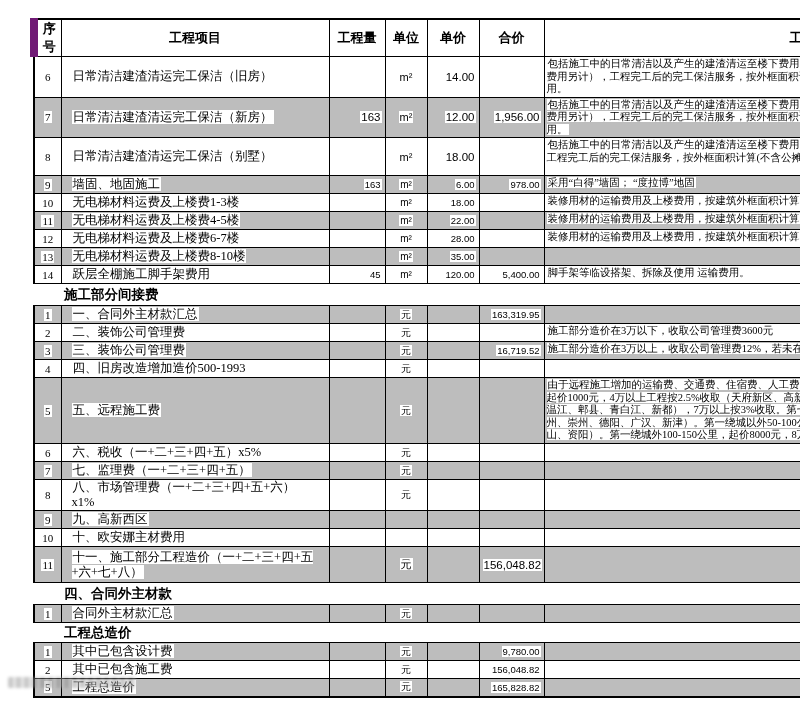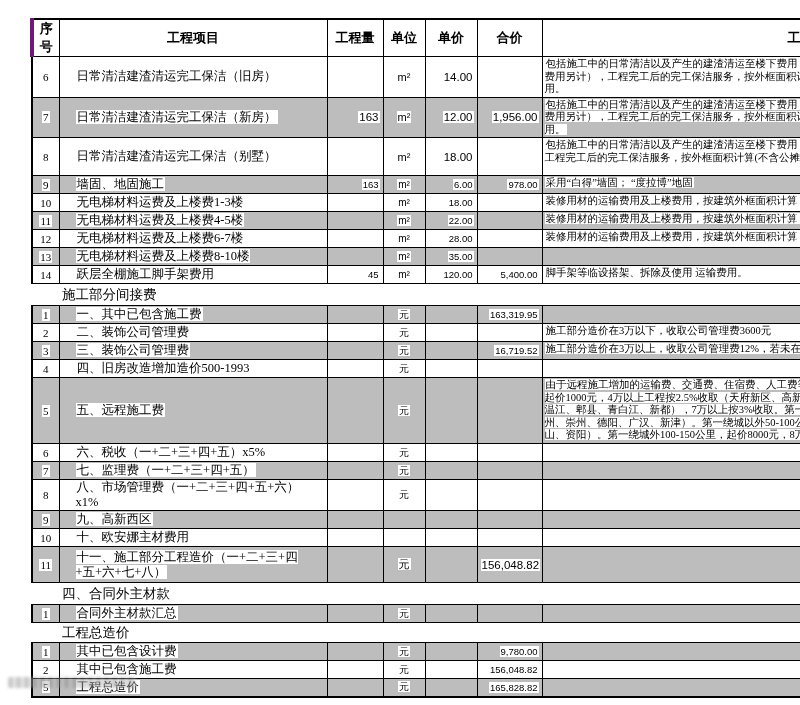--- a/index.html
+++ b/index.html
@@ -3,37 +3,37 @@
 <meta charset="utf-8">
 <style>
   html,body{margin:0;padding:0;background:#fff;}
   .page{position:relative;width:800px;height:705px;overflow:hidden;background:#fff;
         font-family:"Liberation Serif","DejaVu Serif",serif;color:#000;}
   table{border-collapse:collapse;table-layout:fixed;margin:18px 0 0 30px;width:1040px;}
   col.c-no{width:27px;} col.c-name{width:268px;} col.c-qty{width:56px;}
   col.c-unit{width:42px;} col.c-price{width:52px;} col.c-total{width:65px;} col.c-note{width:530px;}
   th,td{border:1px solid #000;padding:0;overflow:hidden;vertical-align:middle;}
   thead th{font-weight:bold;font-size:13px;text-align:center;border-top:2px solid #000;}
-  thead th:first-child{border-left:4px solid #701a75;}
+  thead th:first-child{border-left:8px solid #701a75;}
   tr.item td:first-child{border-left:2px solid #000;}
   tr.last td{border-bottom:2px solid #000;}
   td.no{text-align:center;font-size:11px;}
-  td.name{font-size:12.5px;padding:0 16px;line-height:15px;}
+  td.name{font-size:12.5px;padding:0 10px;line-height:15px;}
   td.num{text-align:right;font-family:"Liberation Sans","DejaVu Sans",sans-serif;
          font-size:9.5px;padding:0 3px;}
   td.unit{text-align:center;font-size:10px;font-family:"Liberation Sans","DejaVu Sans",sans-serif;}
   td.note{vertical-align:top;font-size:10.5px;line-height:12.5px;padding:1px 2px;}
   td.note span.hl{white-space:pre-line;}
   tr.big td.num{font-size:11.5px;margin-top:11px;}
   tr.big td.unit{font-size:11px;}
   tr.gray{background:#bdbdbd;}
   tr.gray span.hl{background:#fff;}
   span.hl{padding:0 1px;}
   tr.sec td{border:none;background:#fff;}
-  tr.sec span{font-weight:normal;font-size:13.5px;padding-left:30px;display:inline-block;}
+  tr.sec span{font-weight:bold;font-size:13.5px;padding-left:30px;display:inline-block;}
   .signature{margin:7px 0 0 55px;font-weight:bold;font-size:13.5px;}
   .watermark{position:absolute;left:8px;top:677px;width:128px;height:11px;opacity:.45;
              background:repeating-linear-gradient(90deg,#8a8a8a 0 5px,#c9c9c9 5px 8px);
              filter:blur(1.5px);border-radius:2px;}
 </style>
 </head>
 <body>
 
 <div class="page">
   <table>
@@ -142,21 +142,21 @@
           <td class="unit"><span class="hl">m²</span></td>
           <td class="num"><span class="hl">120.00</span></td>
           <td class="num"><span class="hl">5,400.00</span></td>
           <td class="note"><span class="hl">脚手架等临设搭架、拆除及使用 运输费用。</span></td>
         </tr>
         <tr class="sec" style="height: 22px;">
           <td colspan="7"><span>施工部分间接费</span></td>
         </tr>
         <tr class="item gray" style="height: 18px;">
           <td class="no"><span class="hl">1</span></td>
-          <td class="name"><span class="hl">一、其中已包含施工费</span></td>
+          <td class="name"><span class="hl">一、合同外主材款汇总</span></td>
           <td class="num"></td>
           <td class="unit"><span class="hl">元</span></td>
           <td class="num"></td>
           <td class="num"><span class="hl">163,319.95</span></td>
           <td class="note"></td>
         </tr>
         <tr class="item" style="height: 18px;">
           <td class="no"><span class="hl">2</span></td>
           <td class="name"><span class="hl">二、装饰公司管理费</span></td>
           <td class="num"></td>

